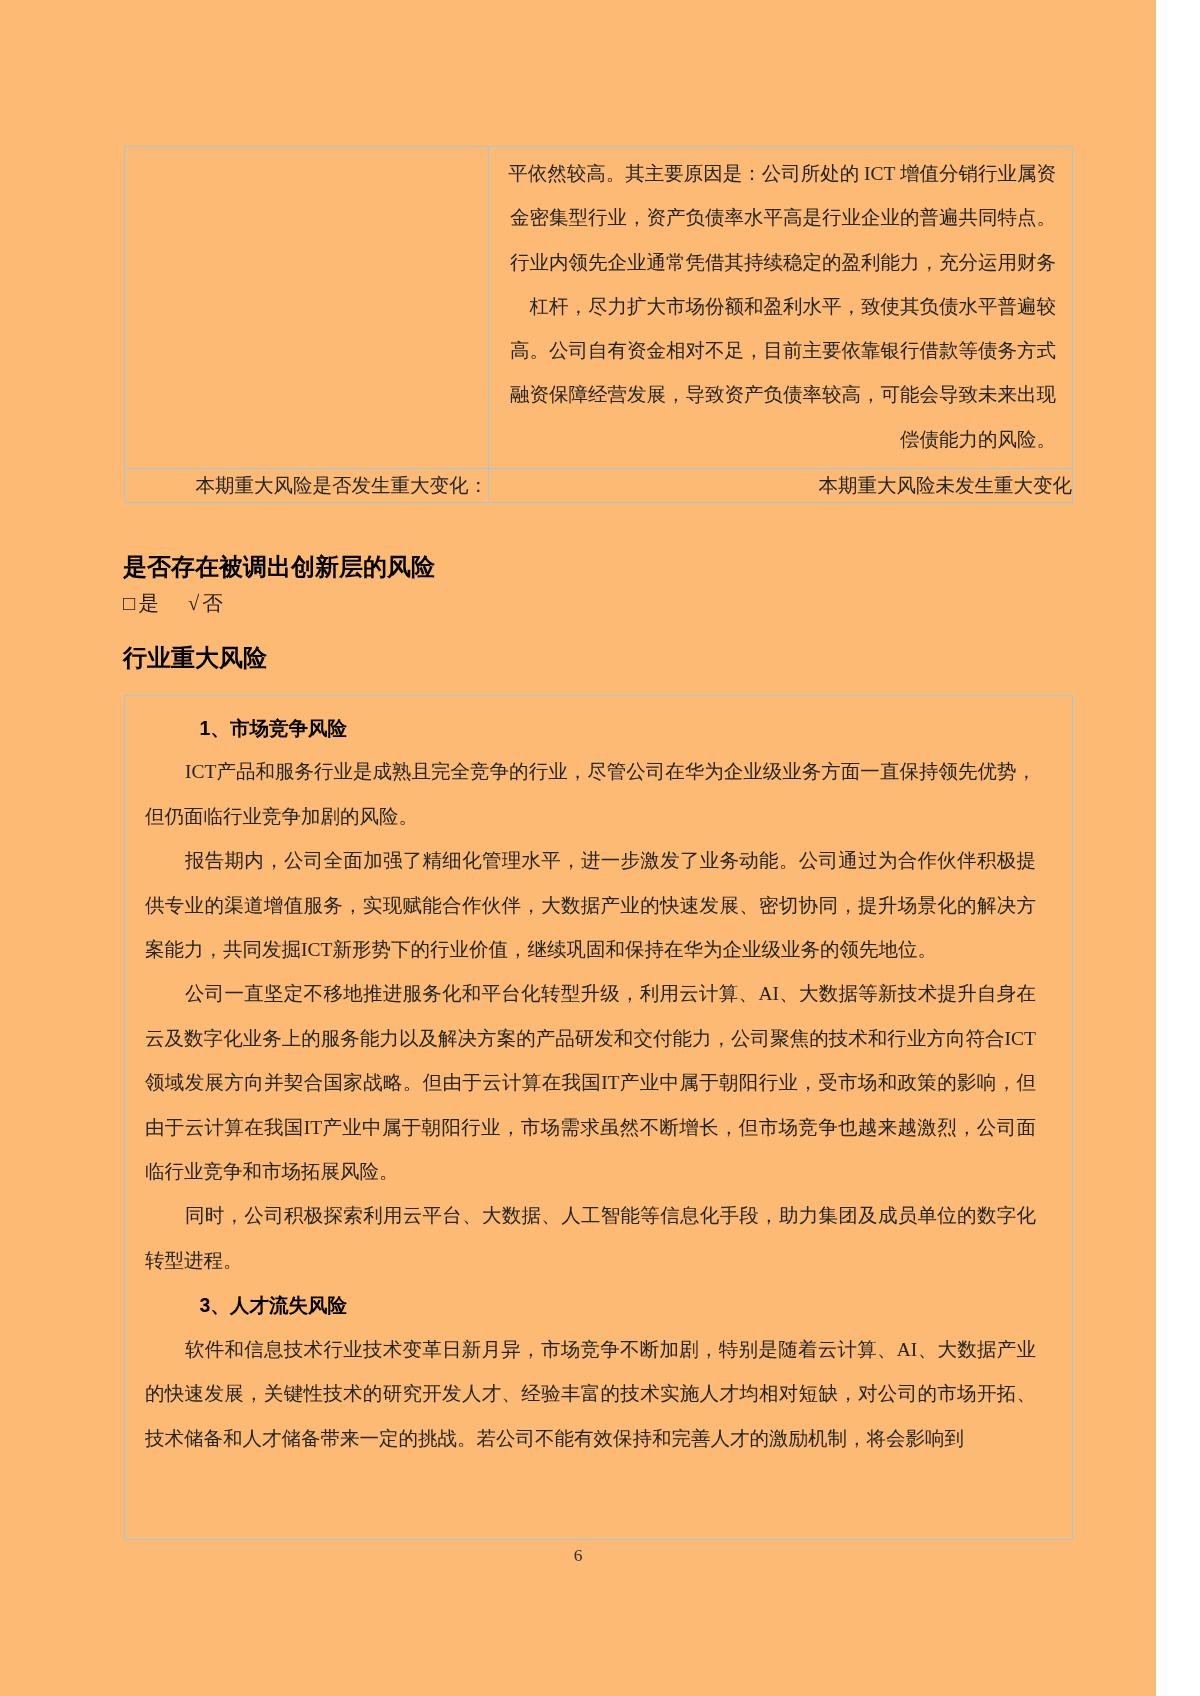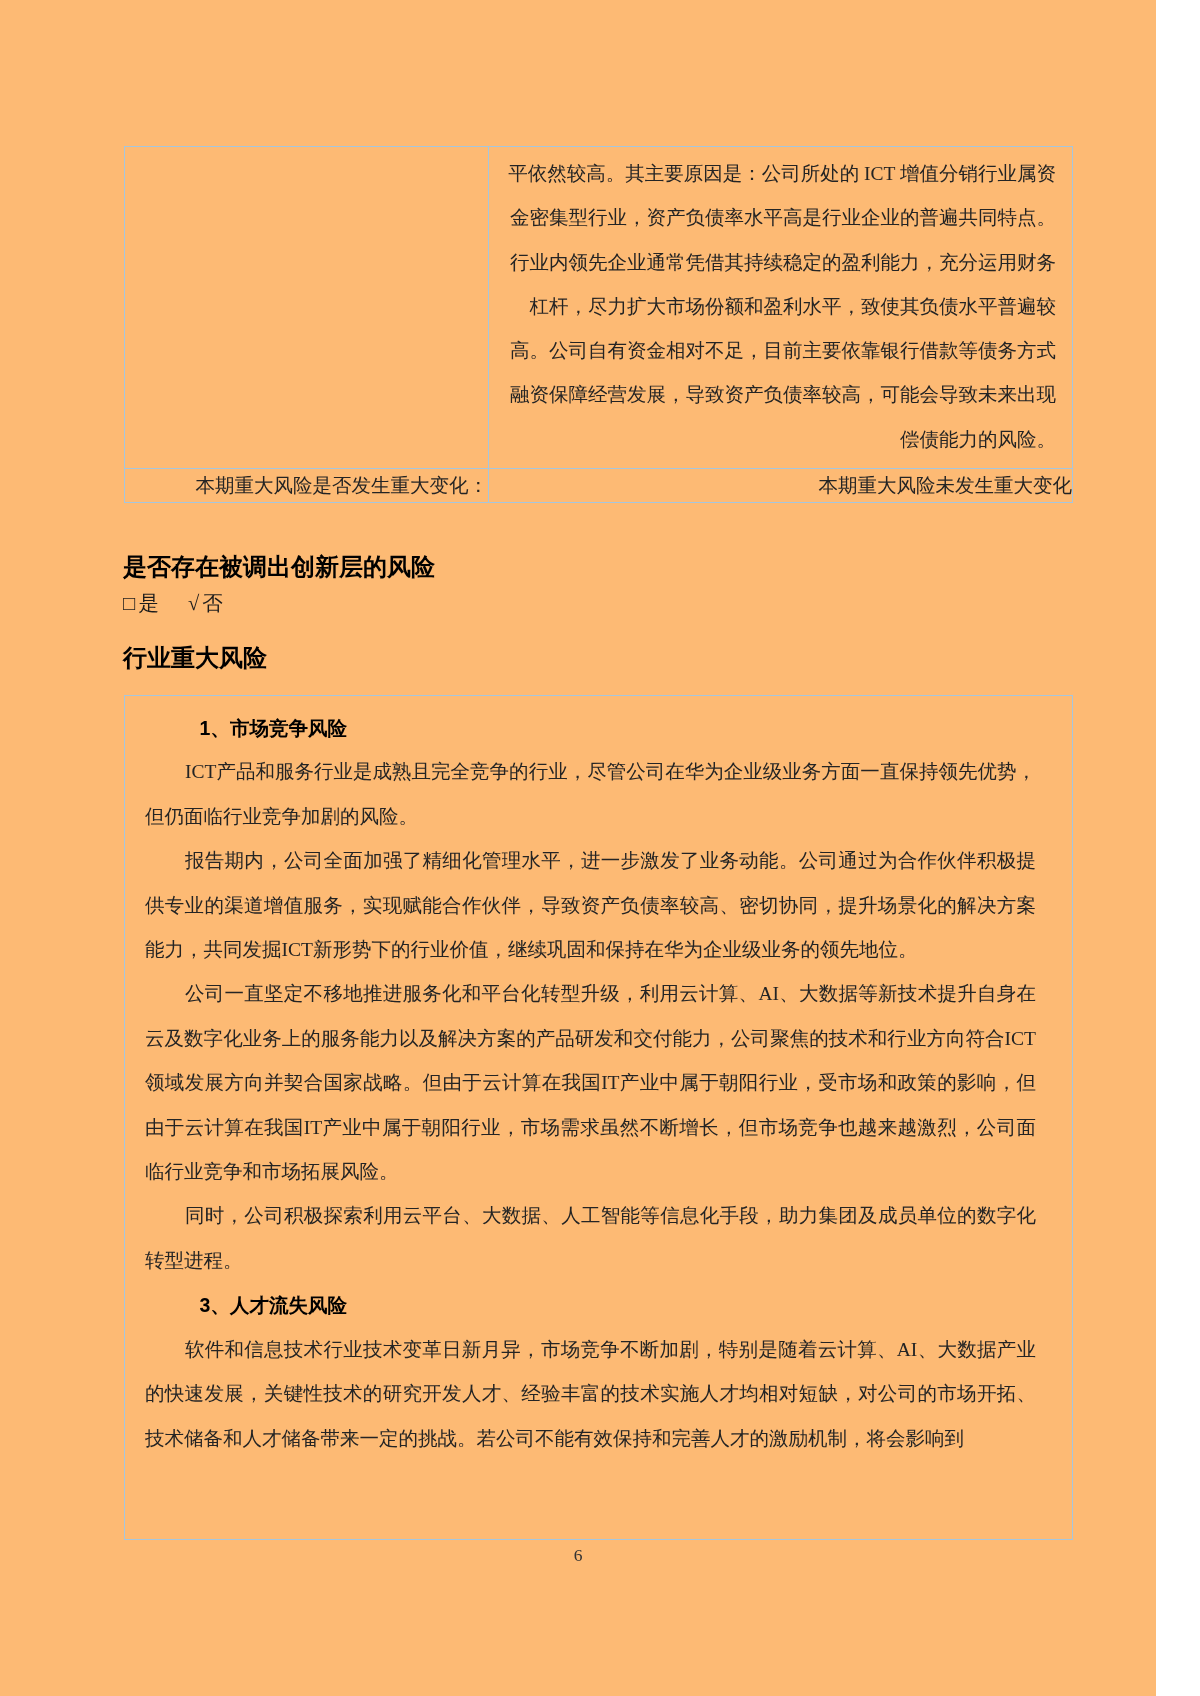--- a/index.html
+++ b/index.html
@@ -95,21 +95,21 @@
   <div class="check-line">
     <span class="opt"><span class="mark">□</span><span>是</span></span>
     <span class="opt"><span class="mark">√</span><span>否</span></span>
   </div>
 
   <div class="sec-heading h-industry">行业重大风险</div>
 
   <div class="risk-box">
     <p class="sec-title">1、市场竞争风险</p>
     <p class="body-para">ICT产品和服务行业是成熟且完全竞争的行业，尽管公司在华为企业级业务方面一直保持领先优势，但仍面临行业竞争加剧的风险。</p>
-    <p class="body-para">报告期内，公司全面加强了精细化管理水平，进一步激发了业务动能。公司通过为合作伙伴积极提供专业的渠道增值服务，实现赋能合作伙伴，导致资产负债率较高、密切协同，提升场景化的解决方案能力，共同发掘ICT新形势下的行业价值，继续巩固和保持在华为企业级业务的领先地位。</p>
+    <p class="body-para">报告期内，公司全面加强了精细化管理水平，进一步激发了业务动能。公司通过为合作伙伴积极提供专业的渠道增值服务，实现赋能合作伙伴，大数据产业的快速发展、密切协同，提升场景化的解决方案能力，共同发掘ICT新形势下的行业价值，继续巩固和保持在华为企业级业务的领先地位。</p>
 
     <p class="body-para">公司一直坚定不移地推进服务化和平台化转型升级，利用云计算、AI、大数据等新技术提升自身在云及数字化业务上的服务能力以及解决方案的产品研发和交付能力，公司聚焦的技术和行业方向符合ICT领域发展方向并契合国家战略。但由于云计算在我国IT产业中属于朝阳行业，受市场和政策的影响，但由于云计算在我国IT产业中属于朝阳行业，市场需求虽然不断增长，但市场竞争也越来越激烈，公司面临行业竞争和市场拓展风险。</p>
     <p class="body-para">同时，公司积极探索利用云平台、大数据、人工智能等信息化手段，助力集团及成员单位的数字化转型进程。</p>
 
     <p class="sec-title">3、人才流失风险</p>
     <p class="body-para">软件和信息技术行业技术变革日新月异，市场竞争不断加剧，特别是随着云计算、AI、大数据产业的快速发展，关键性技术的研究开发人才、经验丰富的技术实施人才均相对短缺，对公司的市场开拓、技术储备和人才储备带来一定的挑战。若公司不能有效保持和完善人才的激励机制，将会影响到</p>
   </div>
 
   <div class="page-number">6</div>
 

